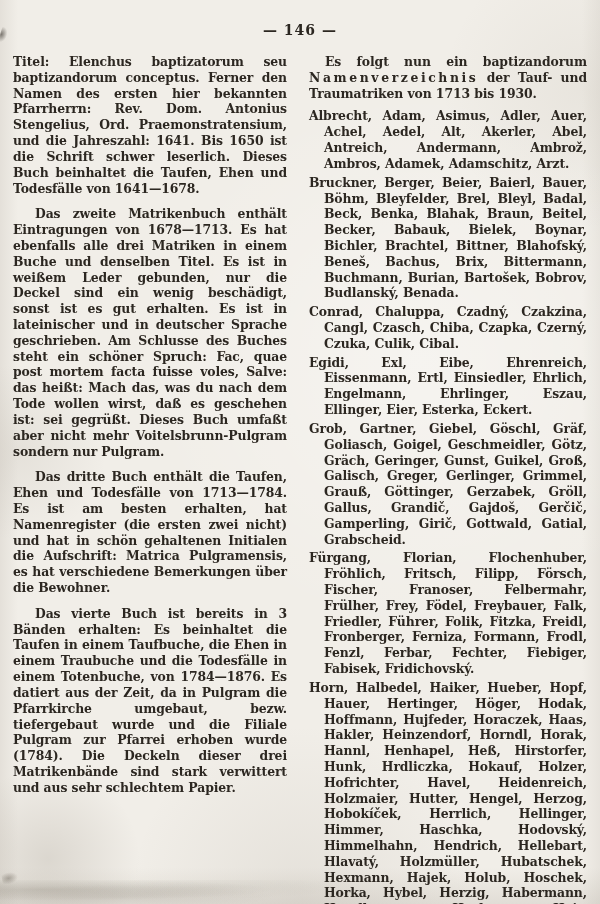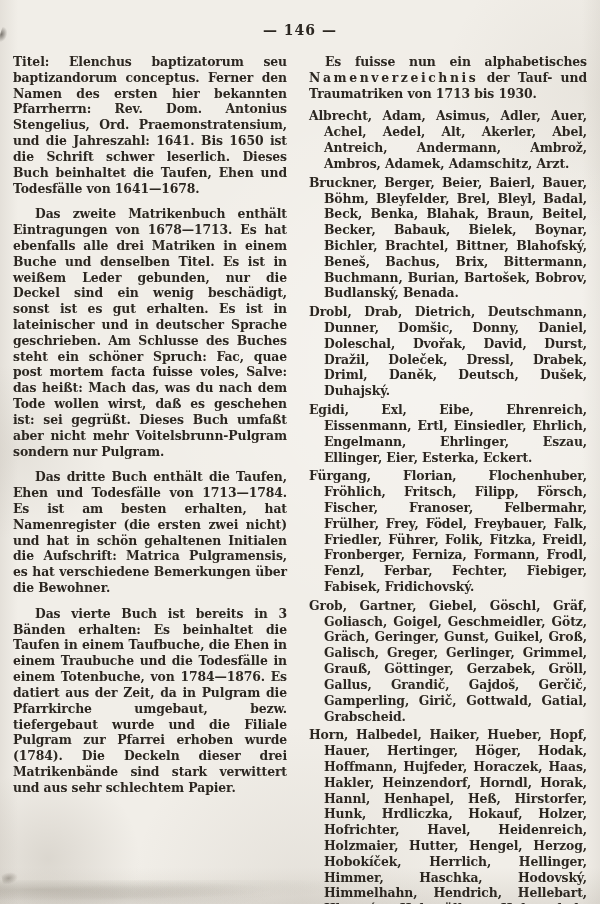--- a/index.html
+++ b/index.html
@@ -76,28 +76,28 @@
 <div class="content">
 
   <div class="col">
     <p class="para">Titel: Elenchus baptizatorum seu baptizandorum conceptus. Ferner den Namen des ersten hier bekannten Pfarrherrn: Rev. Dom. Antonius Stengelius, Ord. Praemonstratensium, und die Jahreszahl: 1641. Bis 1650 ist die Schrift schwer leserlich. Dieses Buch beinhaltet die Taufen, Ehen und Todesfälle von 1641—1678.</p>
     <p class="para indent">Das zweite Matrikenbuch enthält Eintragungen von 1678—1713. Es hat ebenfalls alle drei Matriken in einem Buche und denselben Titel. Es ist in weißem Leder gebunden, nur die Deckel sind ein wenig beschädigt, sonst ist es gut erhalten. Es ist in lateinischer und in deutscher Sprache geschrieben. Am Schlusse des Buches steht ein schöner Spruch: Fac, quae post mortem facta fuisse voles, Salve: das heißt: Mach das, was du nach dem Tode wollen wirst, daß es geschehen ist: sei gegrüßt. Dieses Buch umfaßt aber nicht mehr Voitelsbrunn-Pulgram sondern nur Pulgram.</p>
     <p class="para indent">Das dritte Buch enthält die Taufen, Ehen und Todesfälle von 1713—1784. Es ist am besten erhalten, hat Namenregister (die ersten zwei nicht) und hat in schön gehaltenen Initialen die Aufschrift: Matrica Pulgramensis, es hat verschiedene Bemerkungen über die Bewohner.</p>
     <p class="para indent">Das vierte Buch ist bereits in 3 Bänden erhalten: Es beinhaltet die Taufen in einem Taufbuche, die Ehen in einem Traubuche und die Todesfälle in einem Totenbuche, von 1784—1876. Es datiert aus der Zeit, da in Pulgram die Pfarrkirche umgebaut, bezw. tiefergebaut wurde und die Filiale Pulgram zur Pfarrei erhoben wurde (1784). Die Deckeln dieser drei Matrikenbände sind stark verwittert und aus sehr schlechtem Papier.</p>
   </div>
 
   <div class="col">
-    <p class="intro"><span>Es fuisse nun ein alphabetisches </span><span class="spaced">Namenverzeichnis</span><span> der Tauf- und Traumatriken von 1713 bis 1930.</span></p>
+    <p class="intro"><span>Es folgt nun ein baptizandorum </span><span class="spaced">Namenverzeichnis</span><span> der Tauf- und Traumatriken von 1713 bis 1930.</span></p>
 
     <p class="name-group">Albrecht, Adam, Asimus, Adler, Auer, Achel, Aedel, Alt, Akerler, Abel, Antreich, Andermann, Ambrož, Ambros, Adamek, Adamschitz, Arzt.</p>
     <p class="name-group">Bruckner, Berger, Beier, Baierl, Bauer, Böhm, Bleyfelder, Brel, Bleyl, Badal, Beck, Benka, Blahak, Braun, Beitel, Becker, Babauk, Bielek, Boynar, Bichler, Brachtel, Bittner, Blahofský, Beneš, Bachus, Brix, Bittermann, Buchmann, Burian, Bartošek, Bobrov, Budlanský, Benada.</p>
-    <p class="name-group">Drobl, Drab, Dietrich, Deutschmann, Dunner, Domšic, Donny, Daniel, Doleschal, Dvořak, David, Durst, Dražil, Doleček, Dressl, Drabek, Driml, Daněk, Deutsch, Dušek, Duhajský.</p>
+    <p class="name-group">Conrad, Chaluppa, Czadný, Czakzina, Cangl, Czasch, Chiba, Czapka, Czerný, Czuka, Culik, Cibal.</p>
     <p class="name-group">Egidi, Exl, Eibe, Ehrenreich, Eissenmann, Ertl, Einsiedler, Ehrlich, Engelmann, Ehrlinger, Eszau, Ellinger, Eier, Esterka, Eckert.</p>
+    <p class="name-group">Grob, Gartner, Giebel, Göschl, Gräf, Goliasch, Goigel, Geschmeidler, Götz, Gräch, Geringer, Gunst, Guikel, Groß, Galisch, Greger, Gerlinger, Grimmel, Grauß, Göttinger, Gerzabek, Gröll, Gallus, Grandič, Gajdoš, Gerčič, Gamperling, Girič, Gottwald, Gatial, Grabscheid.</p>
     <p class="name-group">Fürgang, Florian, Flochenhuber, Fröhlich, Fritsch, Filipp, Försch, Fischer, Franoser, Felbermahr, Frülher, Frey, Födel, Freybauer, Falk, Friedler, Führer, Folik, Fitzka, Freidl, Fronberger, Ferniza, Formann, Frodl, Fenzl, Ferbar, Fechter, Fiebiger, Fabisek, Fridichovský.</p>
-    <p class="name-group">Grob, Gartner, Giebel, Göschl, Gräf, Goliasch, Goigel, Geschmeidler, Götz, Gräch, Geringer, Gunst, Guikel, Groß, Galisch, Greger, Gerlinger, Grimmel, Grauß, Göttinger, Gerzabek, Gröll, Gallus, Grandič, Gajdoš, Gerčič, Gamperling, Girič, Gottwald, Gatial, Grabscheid.</p>
     <p class="name-group">Horn, Halbedel, Haiker, Hueber, Hopf, Hauer, Hertinger, Höger, Hodak, Hoffmann, Hujfeder, Horaczek, Haas, Hakler, Heinzendorf, Horndl, Horak, Hannl, Henhapel, Heß, Hirstorfer, Hunk, Hrdliczka, Hokauf, Holzer, Hofrichter, Havel, Heidenreich, Holzmaier, Hutter, Hengel, Herzog, Hobokíček, Herrlich, Hellinger, Himmer, Haschka, Hodovský, Himmelhahn, Hendrich, Hellebart, Hlavatý, Holzmüller, Hubatschek, Hexmann, Hajek, Holub, Hoschek, Horka, Hybel, Herzig, Habermann, Haselberger, Havlena, Hait, Hofmeister, Hochmann, Haan, Hasitschka, Hönisch, Hable, Hromada, Heinzl.</p>
 
   </div>
 
 </div>
 
 <div class="artifact speck-top-left"></div>
 <div class="artifact squiggle-bottom-left"></div>
 <div class="artifact mottle-bottom"></div>
 

